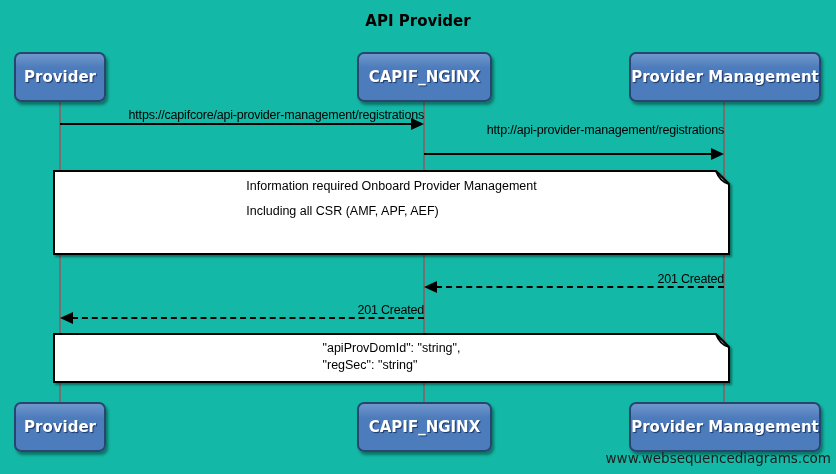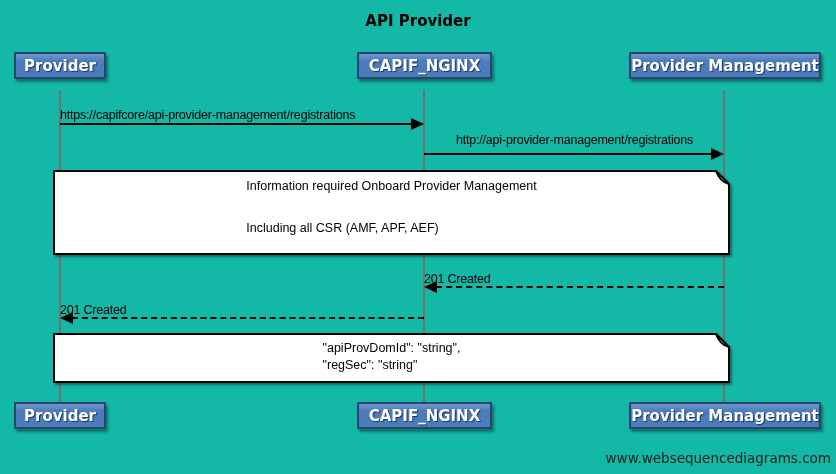--- a/index.html
+++ b/index.html
@@ -5,35 +5,35 @@
   html,body { margin:0; padding:0; background:#ffffff; }
   #diagram {
     position:relative; width:836px; height:474px; background:#14b8a6;
     font-family:"Liberation Sans", sans-serif; overflow:hidden;
   }
   .title {
     position:absolute; top:12px; left:0; width:836px; text-align:center;
     font-family:"DejaVu Sans", sans-serif; font-weight:bold; font-size:15px; color:#000;
   }
   .actor {
-    position:absolute; height:27px; box-sizing:border-box;
+    position:absolute; height:50px; box-sizing:border-box;
     background:linear-gradient(180deg, var(--actor-fill-top) 0%, var(--actor-fill) 30%, var(--actor-fill) 100%);
-    border:2px solid var(--actor-border); border-radius:1px;
+    border:2px solid var(--actor-border); border-radius:7px;
     box-shadow:2px 3px 3px rgba(0,0,0,0.38);
     color:#ffffff; font-family:"DejaVu Sans", sans-serif; font-weight:bold; font-size:15px;
     display:flex; align-items:center; justify-content:center;
     text-shadow:1px 1px 1px rgba(10,30,70,0.75);
     white-space:nowrap;
   }
   .lifeline {
     position:absolute; top:90px; height:312px; width:0;
     border-left:2px solid var(--lifeline);
   }
   .msg-label {
-    position:absolute; height:16px; line-height:16px; text-align:left;
+    position:absolute; height:16px; line-height:16px; text-align:right;
     font-size:12.5px; color:#000; white-space:nowrap; letter-spacing:-0.2px;
   }
   .msg-line-solid { position:absolute; height:0; border-top:2px solid var(--arrow); }
   .msg-line-dashed { position:absolute; height:0; border-top:2px dashed var(--arrow); }
   .head-right {
     position:absolute; width:0; height:0;
     border-top:6px solid transparent; border-bottom:6px solid transparent;
     border-left:13px solid var(--arrow);
   }
   .head-left {
@@ -44,21 +44,21 @@
   .note { position:absolute;border-radius:6px; }
   .note svg { position:absolute; top:0; left:0; filter:drop-shadow(2px 2px 1px rgba(0,0,0,0.40)); }
   .note-text {
     position:absolute; top:0; left:0; right:0; bottom:0;
     display:flex; flex-direction:column; align-items:center;
     font-size:12.5px; color:#000;
   }
   .note-text .block { width:max-content; text-align:left; }
   .note1 .block { margin-top:8px; }
   .note1 .block div { line-height:16px; }
-  .note1 .block div + div { margin-top:26px; }
+  .note1 .block div + div { margin-top:9px; }
   .note2 .block { margin-top:7px; }
   .note2 .block div { line-height:17px; }
   .watermark {
     position:absolute; top:450px; right:5px; text-align:right;
     font-family:"DejaVu Sans", sans-serif; font-size:13.5px; color:#1c1c1c;margin-left:46px;
   }
 </style>
 </head>
 <body>
 
@@ -67,21 +67,21 @@
   <div class="title">API Provider</div>
 
   <div class="lifeline" style="left:59px;"></div>
   <div class="lifeline" style="left:423px;"></div>
   <div class="lifeline" style="left:723px;"></div>
 
   <div class="msg-label" style="left:60px; top:107px; width:364px;">https://capifcore/api-provider-management/registrations</div>
   <div class="msg-line-solid" style="left:60px; top:123px; width:352px;"></div>
   <div class="head-right" style="left:411px; top:118px;"></div>
 
-  <div class="msg-label" style="left:424px; top:132px; width:300px;padding-left:32px;">http://api-provider-management/registrations</div>
+  <div class="msg-label" style="left:424px; top:122px; width:300px;">http://api-provider-management/registrations</div>
   <div class="msg-line-solid" style="left:424px; top:153px; width:288px;"></div>
   <div class="head-right" style="left:711px; top:148px;"></div>
 
   <div class="note note1" style="left:53px; top:170px; width:677px; height:85px;">
     <svg width="677" height="85" viewBox="0 0 677 85">
       <path d="M1,1 L663,1 L676,14 L676,84 L1,84 Z" fill="#ffffff" stroke="#000000" stroke-width="2"></path>
       <path d="M663,1 Q667,12 676,14" fill="none" stroke="#000000" stroke-width="2"></path>
     </svg>
     <div class="note-text">
       <div class="block">

